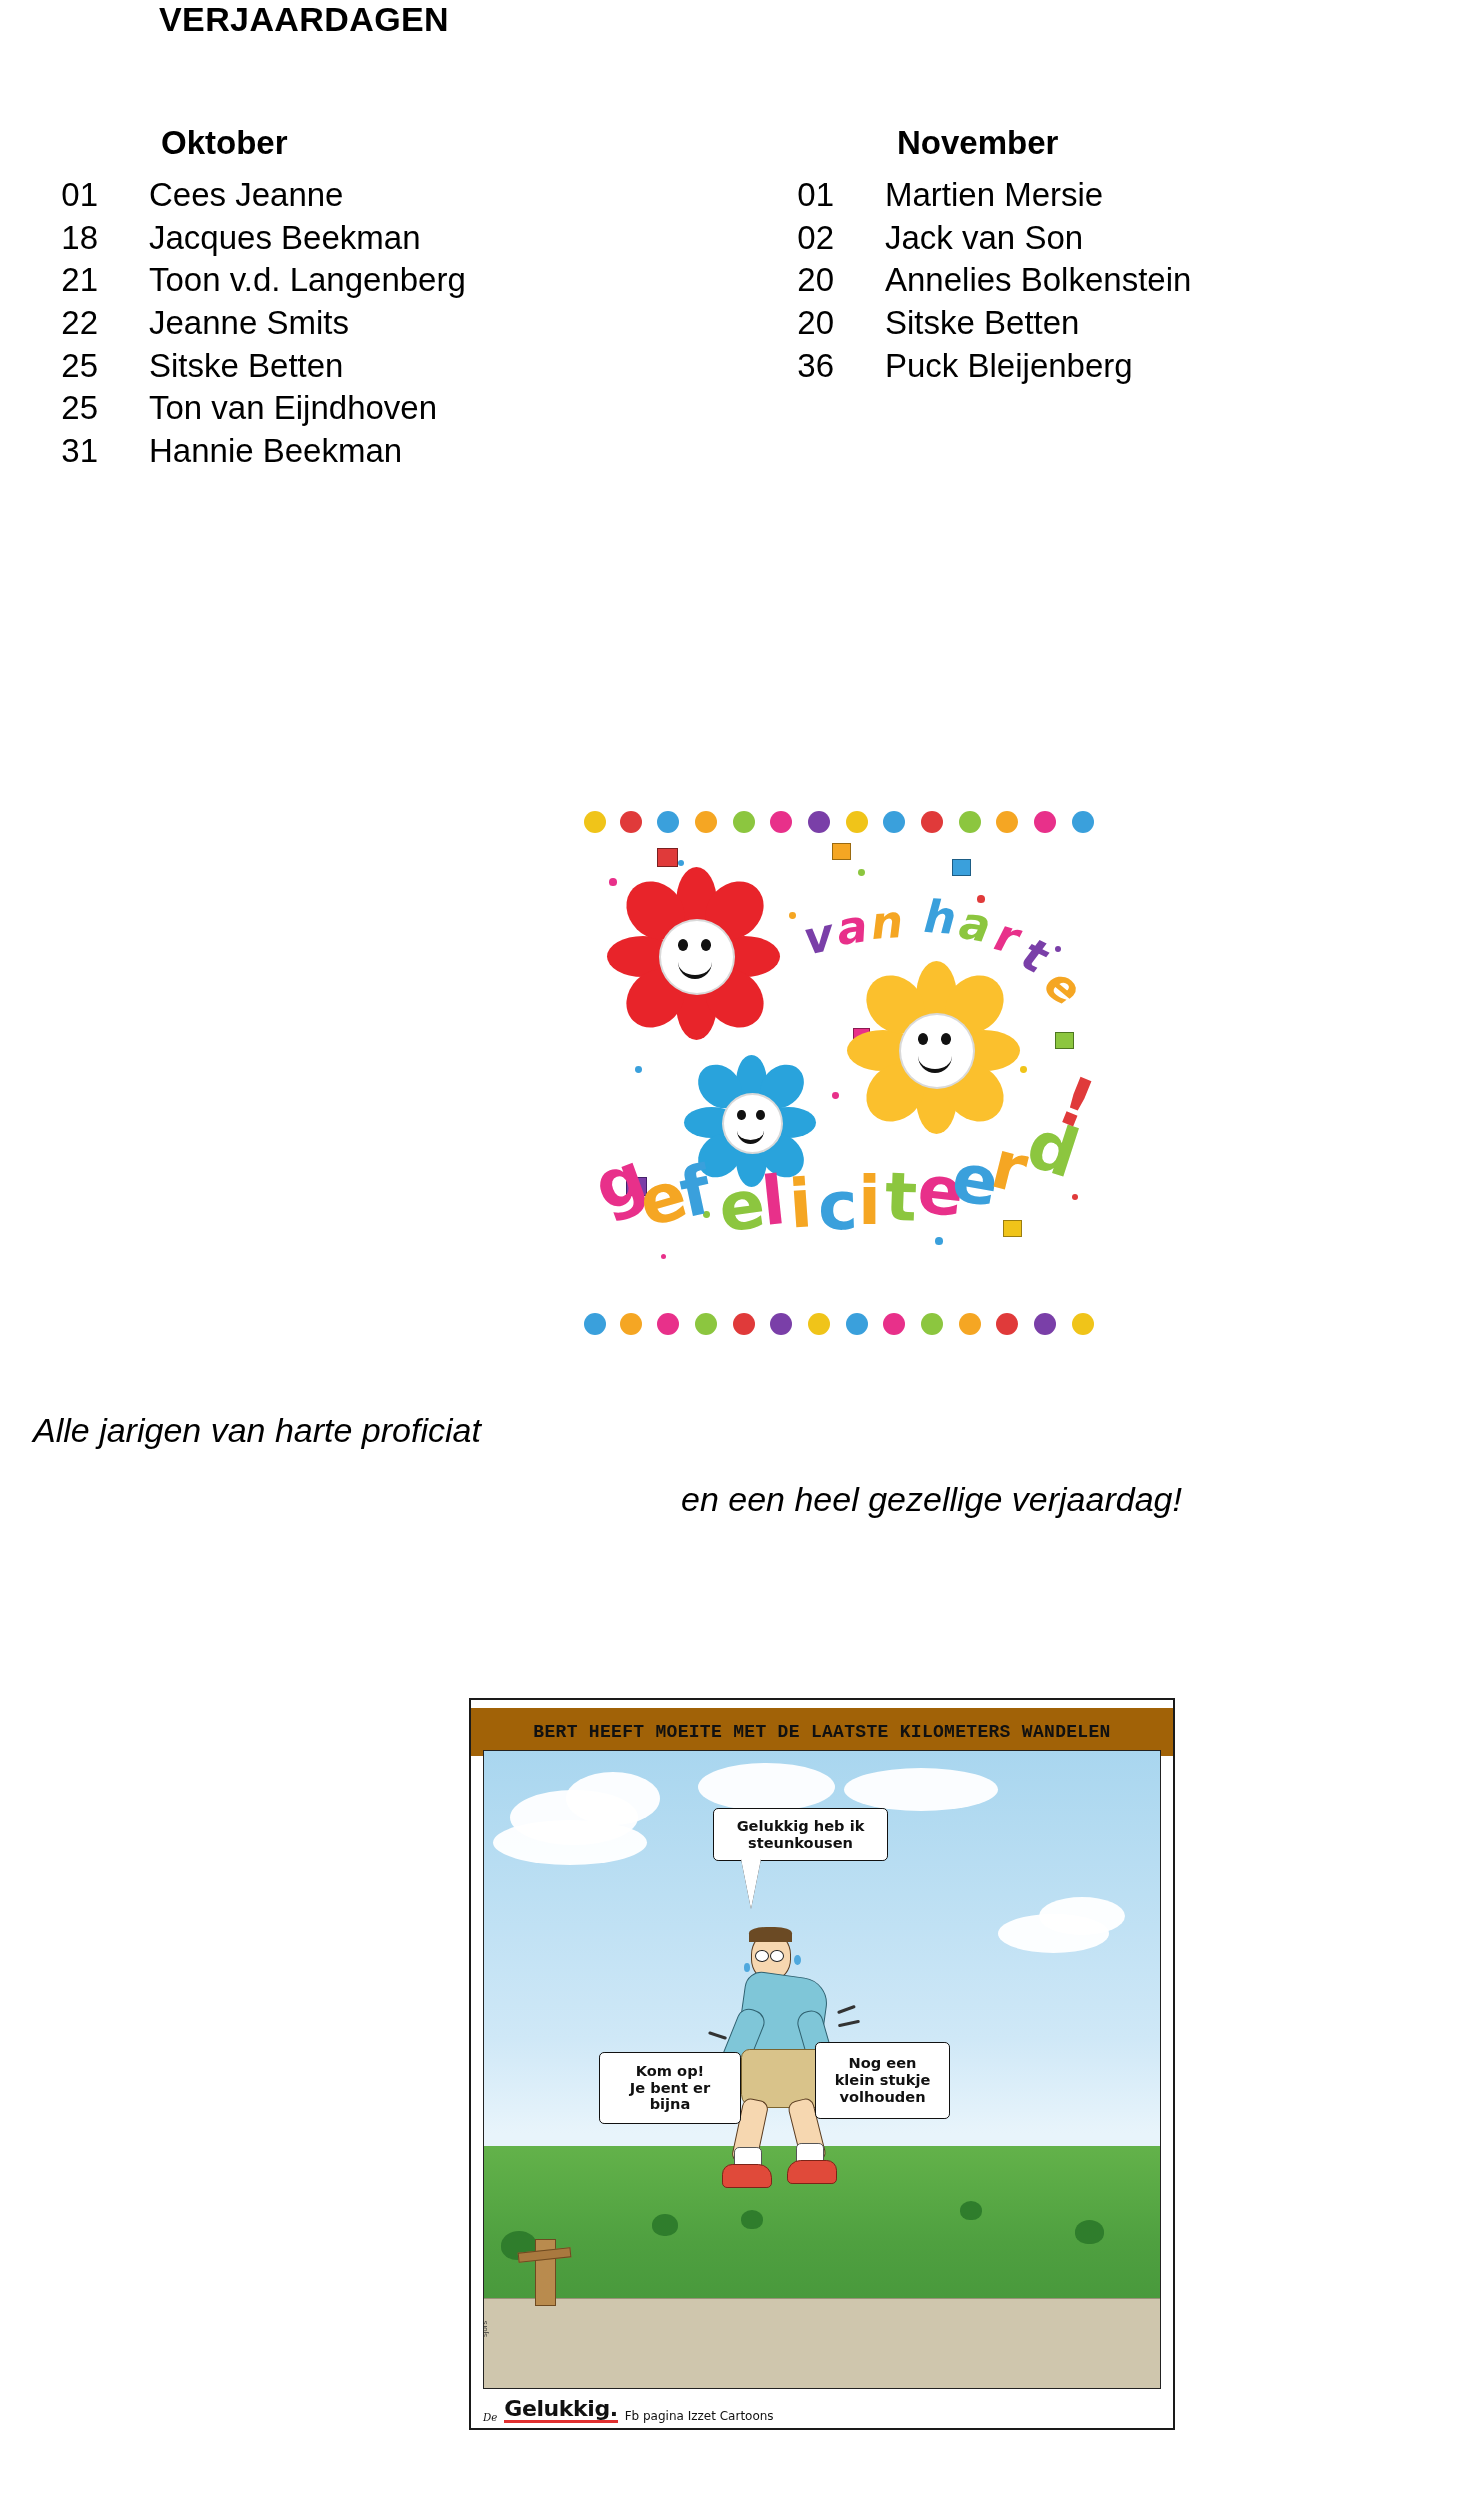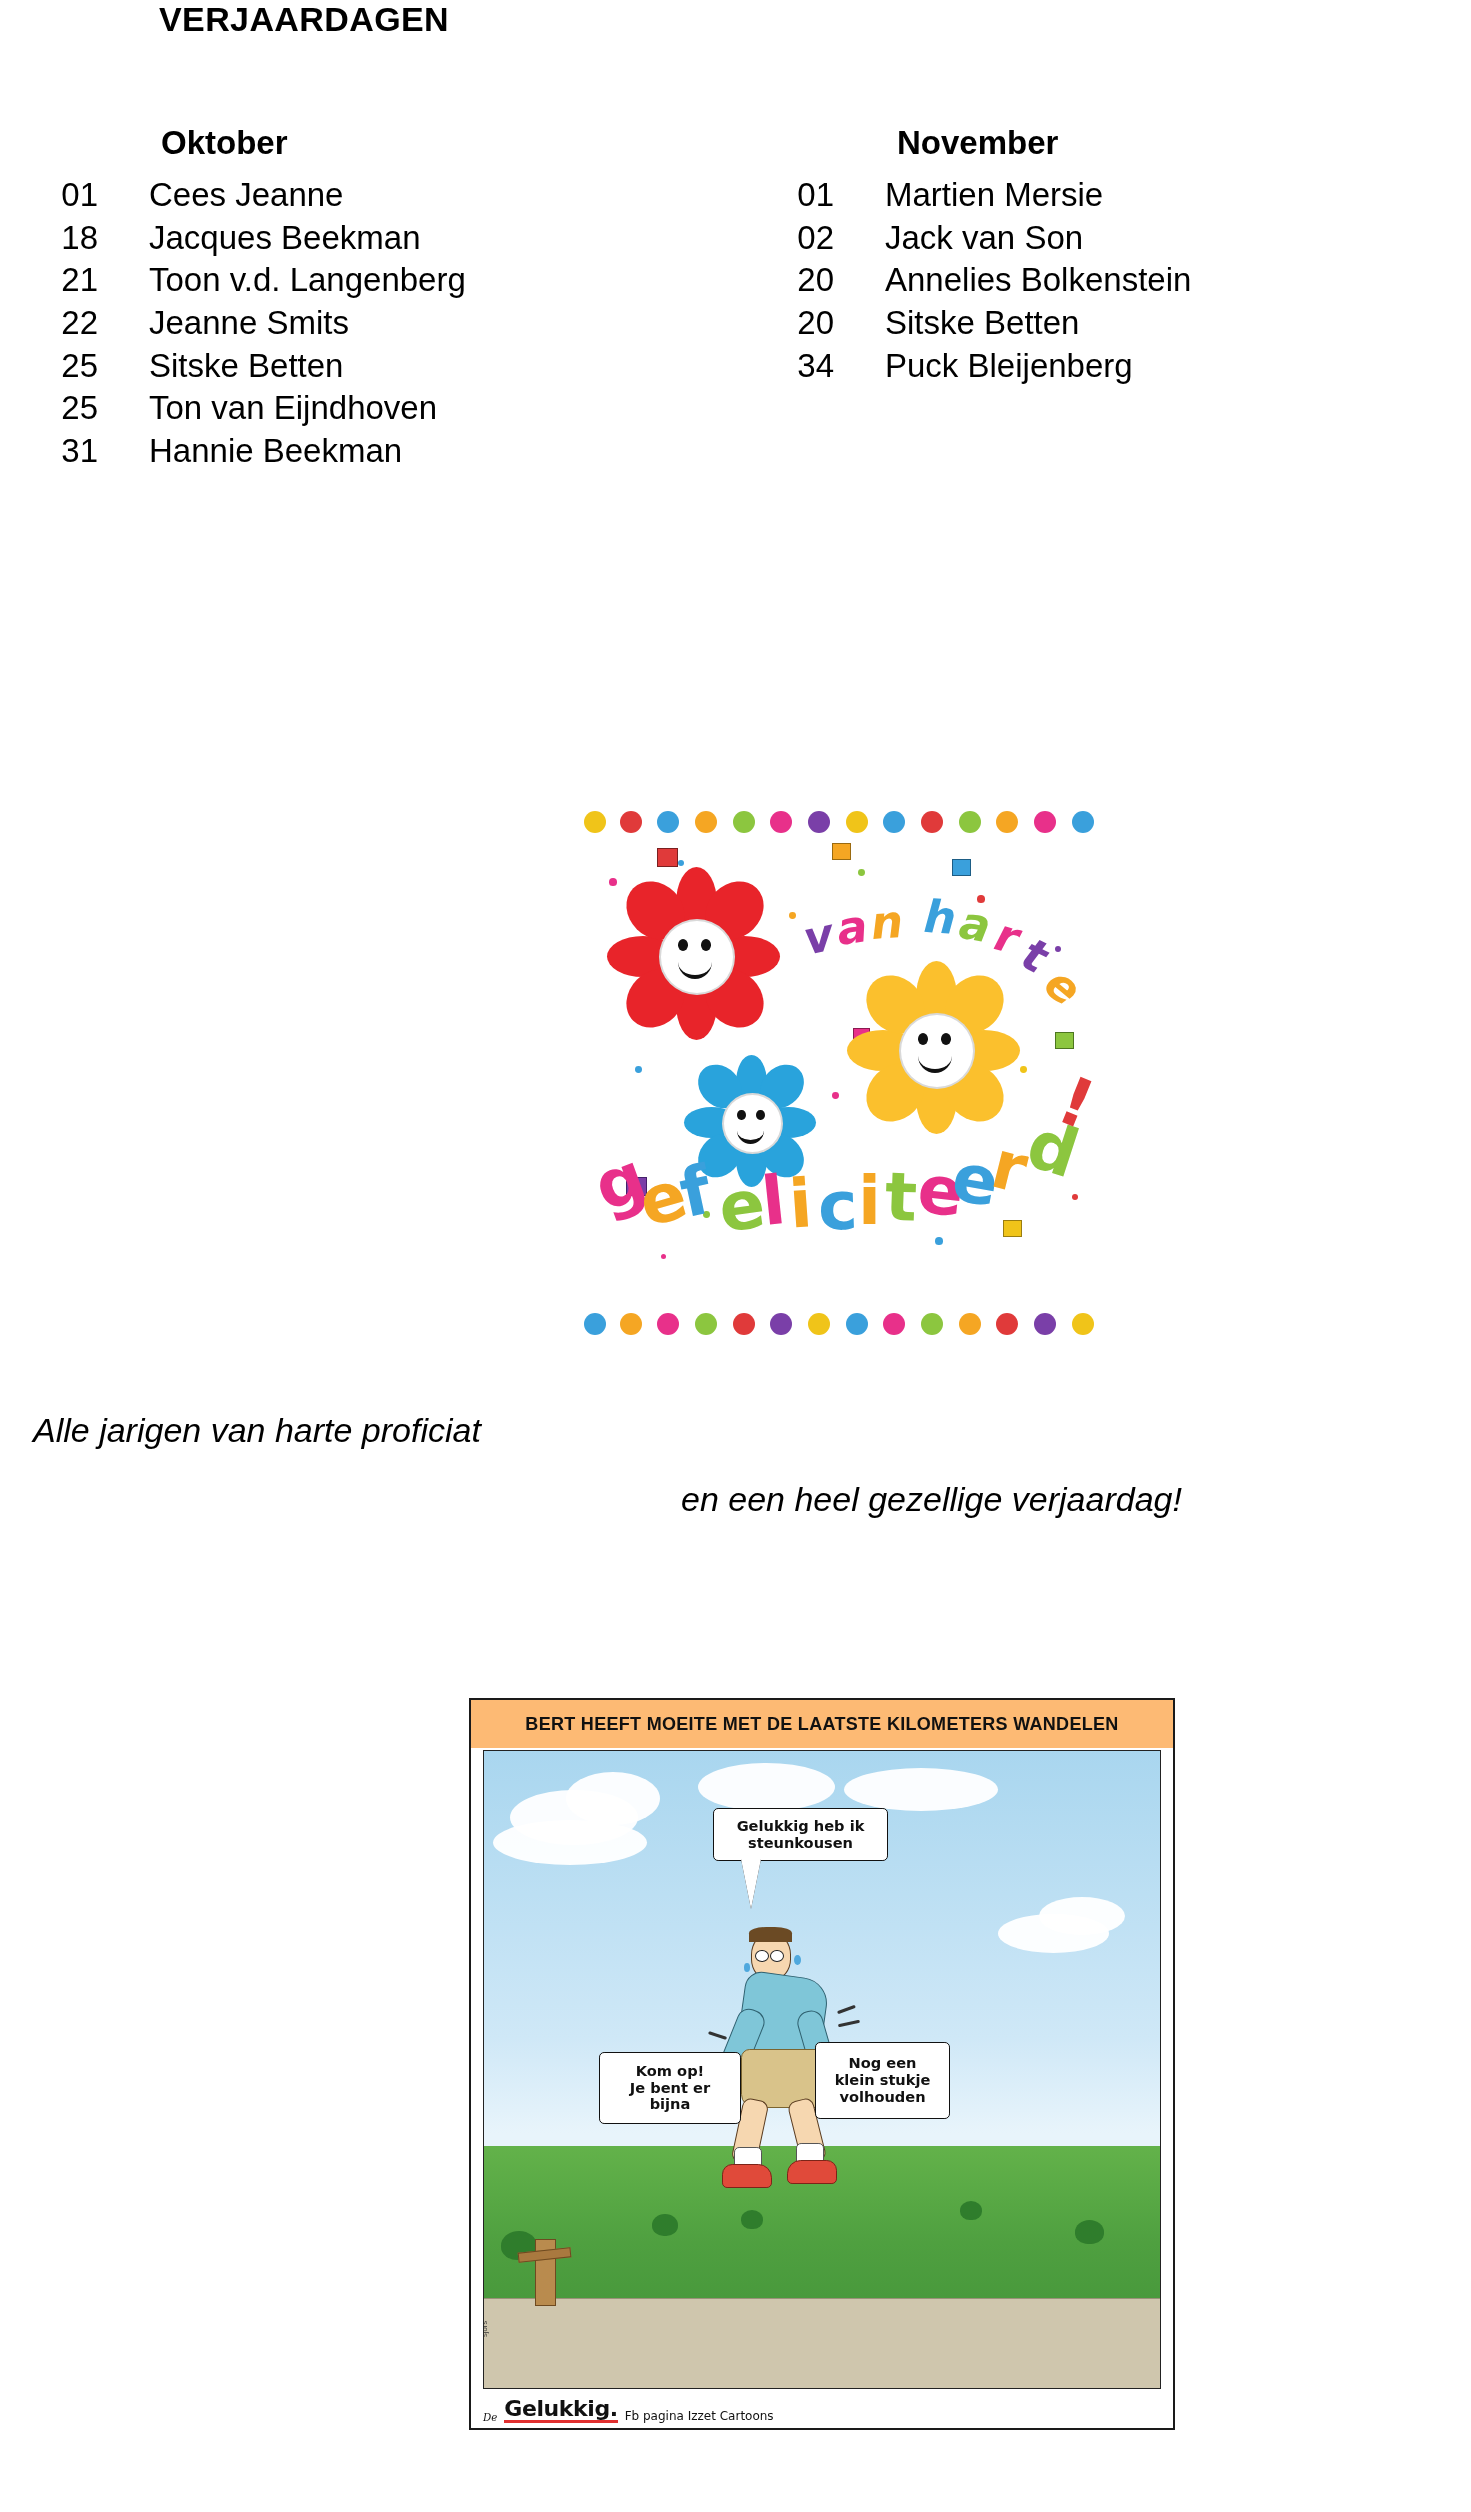--- a/index.html
+++ b/index.html
@@ -150,32 +150,32 @@
     top: 1698px;
     width: 706px;
     height: 732px;
     border: 2.6px solid #1a1a1a;
     background: #ffffff;
     box-sizing: border-box;
     overflow: hidden;
   }
   .cartoon-head {
     position: absolute;
-    left: 0; top: 0;
+    left: 0; top: 8px;
     width: 100%;
     height: 48px;
     display: flex;
     align-items: center;
     justify-content: center;
-    font-family: Liberation Sans, sans-serif;
+    font-family: Liberation Mono, monospace;
     font-weight: bold;
     font-size: 18px;
     letter-spacing: 0.3px;
     color: #111;
-    background: #fdba74;
+    background: #a16207;
   }
   .cartoon-scene {
     position: absolute;
     left: 12px;
     top: 50px;
     right: 12px;
     bottom: 39px;
     border: 1.7px solid #222;
     overflow: hidden;
     background: linear-gradient(to bottom, #a9d6ef 0%, #cfe8f7 45%, #e8f4fb 60%, #e8f4fb 62%);
@@ -315,21 +315,21 @@
       </div>
       <div class="bday-row">
         <span class="bday-day">20</span>
         <span class="bday-name">Annelies Bolkenstein</span>
       </div>
       <div class="bday-row">
         <span class="bday-day">20</span>
         <span class="bday-name">Sitske Betten</span>
       </div>
       <div class="bday-row">
-        <span class="bday-day">34</span>
+        <span class="bday-day">36</span>
         <span class="bday-name">Puck Bleijenberg</span>
       </div>
     </div>
 
   </div>
 
   <div class="congrats-image">
     <div class="ci-inner">
 
       <div class="edge-dot" style="left:8.6px;  top:1.7px;  background:#f0c419;"></div>

